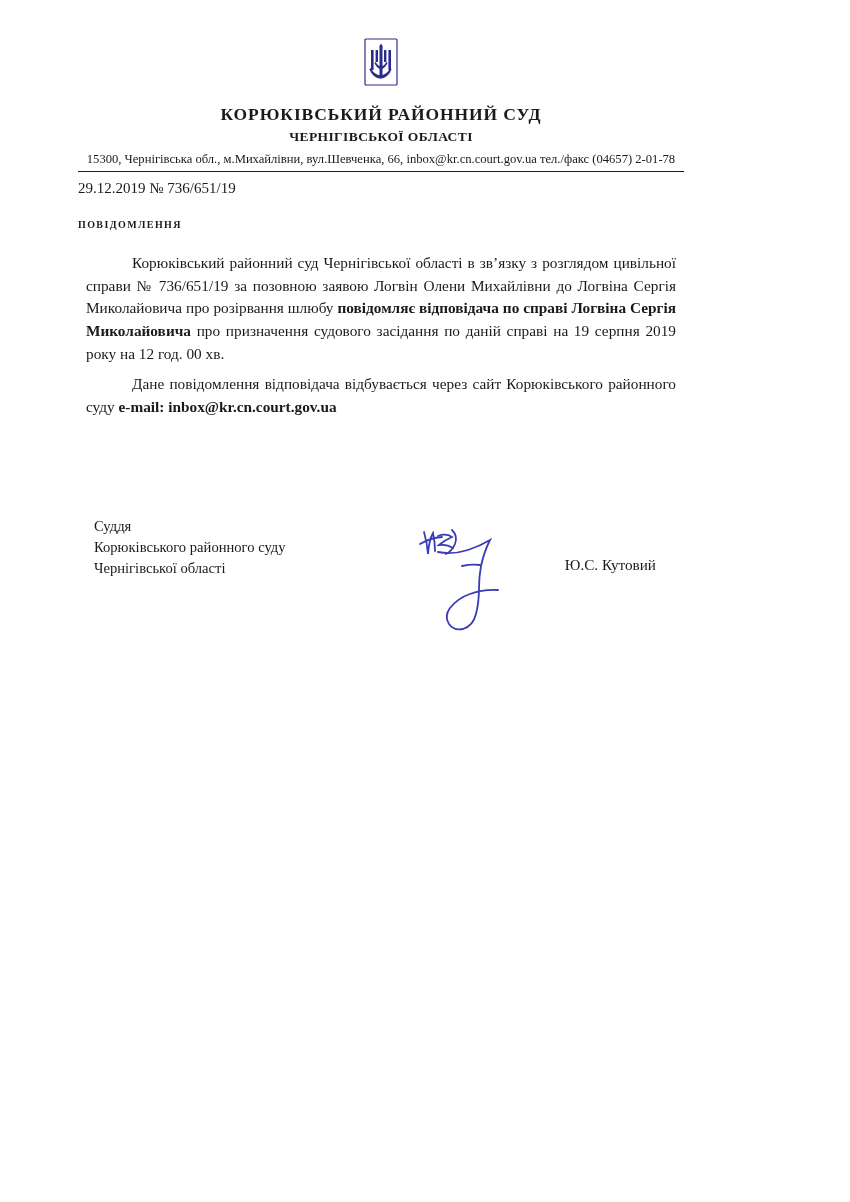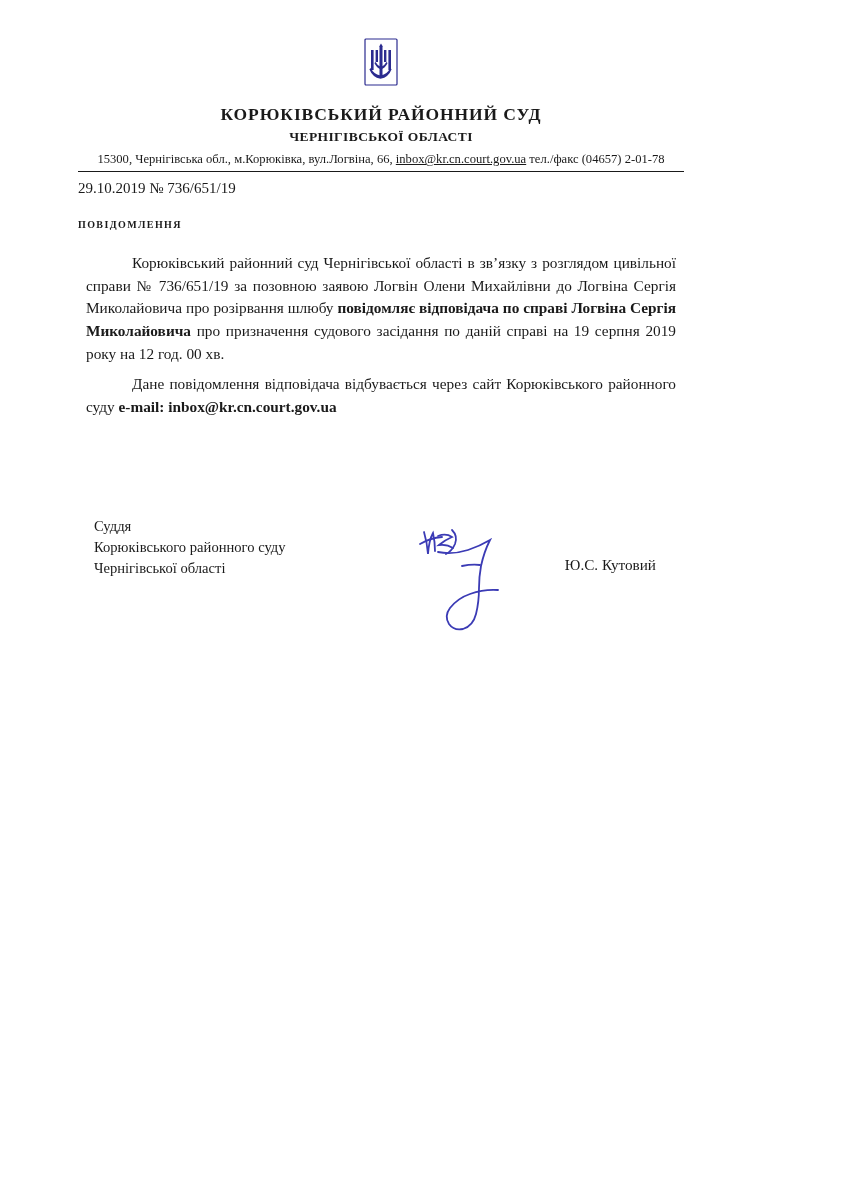--- a/index.html
+++ b/index.html
@@ -51,21 +51,20 @@
     letter-spacing: 0.4px;
   }
   .contact-line {
     margin-top: 7px;
     text-align: center;
     font-size: 12.6px;
     padding-bottom: 4px;
     border-bottom: 1.3px solid #1a1a1a;
   }
   .contact-line .underlined {
-    text-decoration: underline;
   }
 
   
   .ref-line {
     margin-top: 8px;
     font-size: 15px;
     text-align: left;
   }
 
   
@@ -139,24 +138,24 @@
         <path d="M11.6 24 q2 4 5.4 5 q3.4 -1 5.4 -5 l1.2 0.9 q-2.4 5.2 -6.6 6.3 q-4.2 -1.1 -6.6 -6.3z"></path>
         <path d="M17 5.5 l1.8 3 l-3.6 0z"></path>
       </g>
     </svg>
   </div>
 
   <div class="court-name">КОРЮКІВСЬКИЙ  РАЙОННИЙ  СУД</div>
   <div class="court-region">ЧЕРНІГІВСЬКОЇ ОБЛАСТІ</div>
 
   <div class="contact-line">
-    <span>15300, Чернігівська обл., м.Корюківка, вул.Логвіна, 66, </span><span class="underlined">inbox@kr.cn.court.gov.ua</span><span> тел./факс (04657) 2-01-78</span>
+    <span>15300, Чернігівська обл., м.Михайлівни, вул.Шевченка, 66, </span><span class="underlined">inbox@kr.cn.court.gov.ua</span><span> тел./факс (04657) 2-01-78</span>
   </div>
 
-  <div class="ref-line">29.10.2019 № 736/651/19</div>
+  <div class="ref-line">29.12.2019 № 736/651/19</div>
 
   <div class="doc-title">ПОВІДОМЛЕННЯ</div>
 
   <div class="body-block">
     <p><span>Корюківський районний суд Чернігівської області в зв’язку з розглядом цивільної справи № 736/651/19 за позовною заявою Логвін Олени Михайлівни до Логвіна Сергія Миколайовича про розірвання шлюбу </span><b>повідомляє відповідача по справі Логвіна Сергія Миколайовича</b><span> про призначення судового засідання по даній справі на 19 серпня 2019 року на 12 год. 00 хв.</span></p>
     <p class="p-tight"><span>Дане повідомлення відповідача відбувається через сайт Корюківського районного суду </span><b>e-mail: inbox@kr.cn.court.gov.ua</b></p>
   </div>
 
   <div class="sign-area">
     <div class="sign-left">

